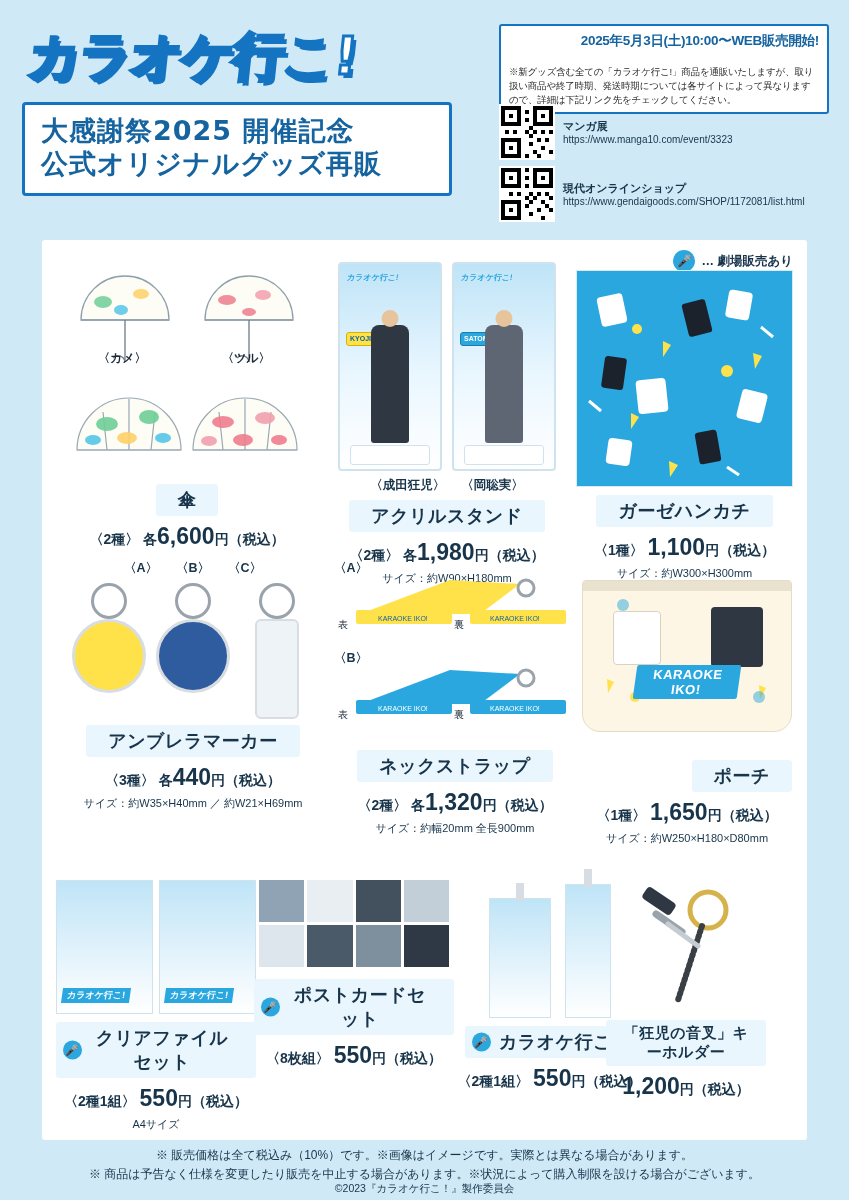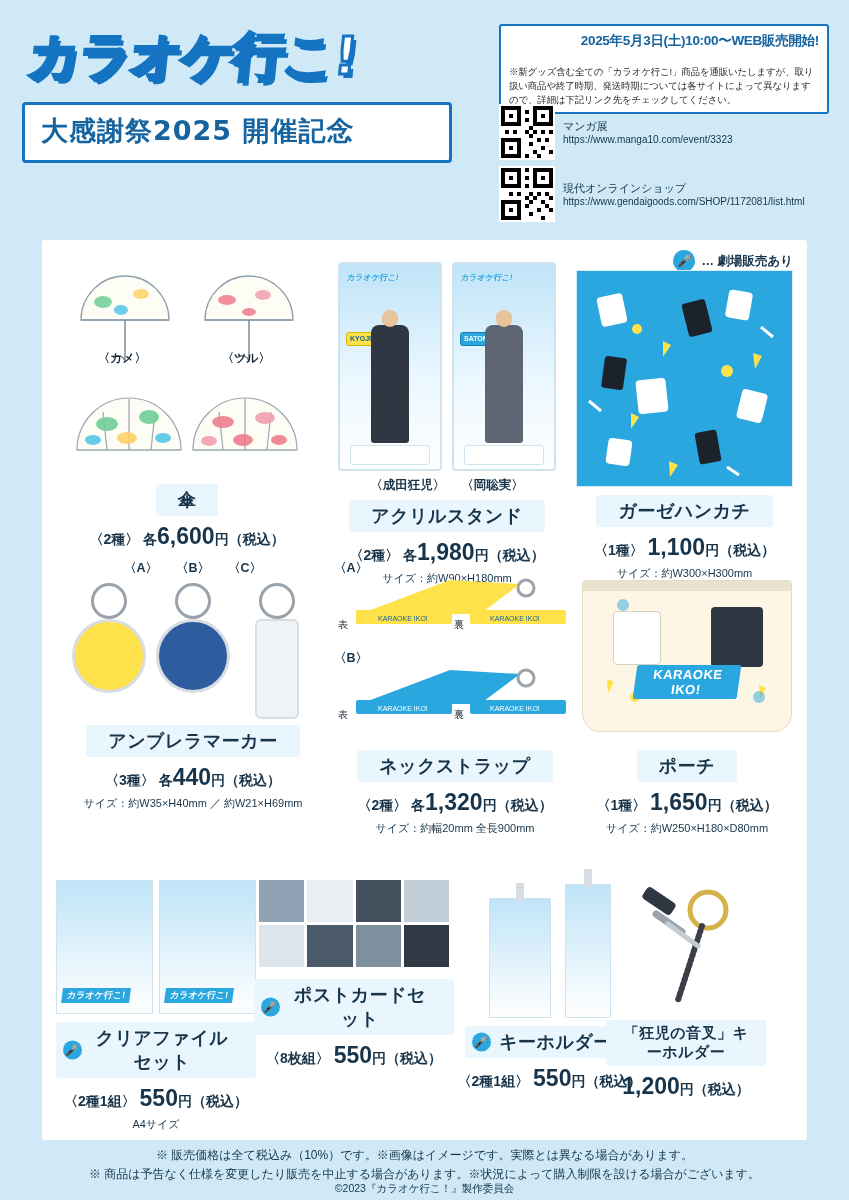--- a/index.html
+++ b/index.html
@@ -38,21 +38,21 @@
     background:#ffffff;border:2px solid #1574c2;border-radius:3px;
     padding:6px 8px;box-sizing:border-box;
   }
   .notice .nh{font-size:13.5px;font-weight:bold;color:#15639f;text-align:right;letter-spacing:-0.3px;}
   .notice .nb{font-size:9.5px;line-height:1.45;color:#2a2a2a;margin-top:15px;letter-spacing:-0.2px;}
   .links{position:absolute;right:20px;top:104px;width:330px;}
   .linkrow{display:flex;align-items:center;margin-bottom:6px;}
   .qr{width:56px;height:56px;background:#ffffff;padding:2px;box-sizing:border-box;flex:0 0 auto;}
   .qr svg{display:block;}
   .linktext{margin-left:8px;}
-  .linktext .lt1{font-size:11px;color:#17344a;font-weight:normal;}
+  .linktext .lt1{font-size:11px;color:#17344a;font-weight:bold;}
   .linktext .lt2{font-size:10px;color:#17344a;}
 
   
   .sheet{
     position:absolute;left:42px;top:240px;width:765px;height:900px;
     background:#ffffff;border-radius:3px;box-sizing:border-box;
   }
   .theater-note{
     position:absolute;right:14px;top:10px;display:flex;align-items:center;gap:6px;
     font-size:12.5px;font-weight:bold;color:#17344a;
@@ -124,20 +124,21 @@
 <body>
 
 <div class="page">
 
   <div class="header">
 
     <div class="logo">カラオケ行こ!</div>
 
     <div class="title-band">
       <div class="l1">大感謝祭2025 開催記念</div>
+      <div class="l2">公式オリジナルグッズ再販</div>
     </div>
 
     <div class="notice">
       <div class="nh">2025年5月3日(土)10:00〜WEB販売開始!</div>
       <div class="nb">※新グッズ含む全ての「カラオケ行こ!」商品を通販いたしますが、取り扱い商品や終了時期、発送時期については各サイトによって異なりますので、詳細は下記リンク先をチェックしてください。</div>
     </div>
 
     <div class="links">
       <div class="linkrow">
         <span class="qr">
@@ -420,21 +421,21 @@
                 <path d="M176 104 l7 3 -6 11 z"></path>
               </g>
             <g fill="#2ba7e0" opacity="0.5">
                 <circle cx="40" cy="24" r="6"></circle>
                 <circle cx="176" cy="116" r="6"></circle>
               </g>
           </svg>
           <span class="label">KARAOKE IKO!</span>
         </div>
       </div>
-      <div style="margin-top:18px;"><span class="prod-name">ポーチ</span></div>
+      <div style="margin-top:28px;text-align:right;"><span class="prod-name">ポーチ</span></div>
       <div class="price">
         <span>〈1種〉</span> <span class="big">1,650</span><span>円（税込）</span>
       </div>
       <div class="size">サイズ：約W250×H180×D80mm</div>
     </div>
 
     <div class="cell" style="left:14px;top:640px;width:200px;">
       <div style="display:flex;justify-content:center;gap:6px;">
         <div class="clearfile">
             <span class="cap">カラオケ行こ!</span>
@@ -469,21 +470,21 @@
 
     <div class="cell" style="left:410px;top:640px;width:195px;">
       <div style="display:flex;justify-content:center;gap:14px;align-items:flex-end;height:138px;">
         <div class="shiori" style="width:60px;height:118px;">
             <span class="tip"></span>
           </div>
         <div class="shiori" style="width:44px;height:132px;">
             <span class="tip"></span>
           </div>
       </div>
-      <div style="margin-top:8px;"><span class="prod-name with-mic"><span class="mic-badge">🎤</span><span>キーホルダー</span></span></div>
+      <div style="margin-top:8px;"><span class="prod-name with-mic"><span class="mic-badge">🎤</span><span>カラオケ行こ</span></span></div>
       <div class="price">
         <span>〈2種1組〉</span> <span class="big">550</span><span>円（税込）</span>
       </div>
     </div>
 
     <div class="cell" style="left:564px;top:640px;width:160px;">
       <div style="display:flex;justify-content:center;height:140px;">
         <svg width="140" height="140" viewBox="0 0 140 140">
           <circle cx="92" cy="30" r="18" fill="none" stroke="#d6b24a" stroke-width="5"></circle>
           <path d="M86 46 L62 120" stroke="#3a3f45" stroke-width="6" stroke-linecap="round" stroke-dasharray="2 3"></path>

